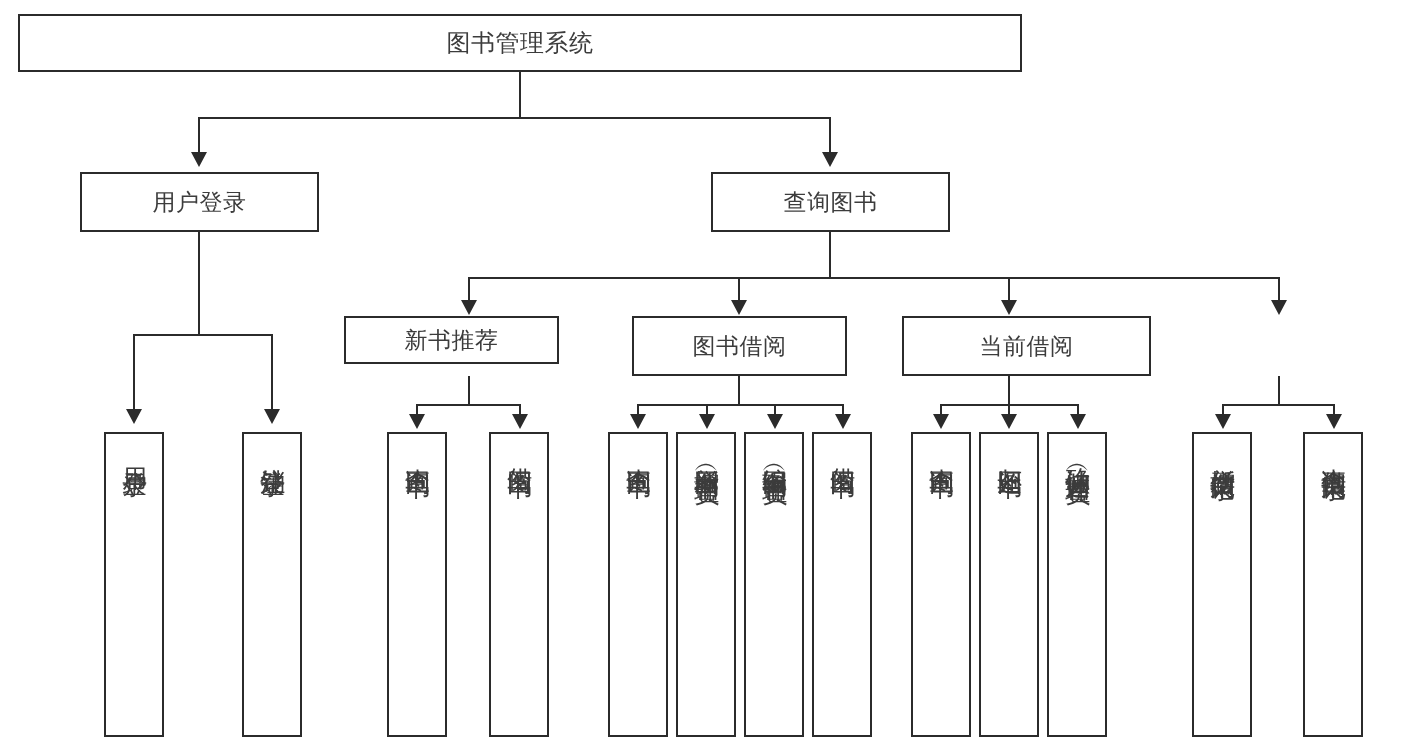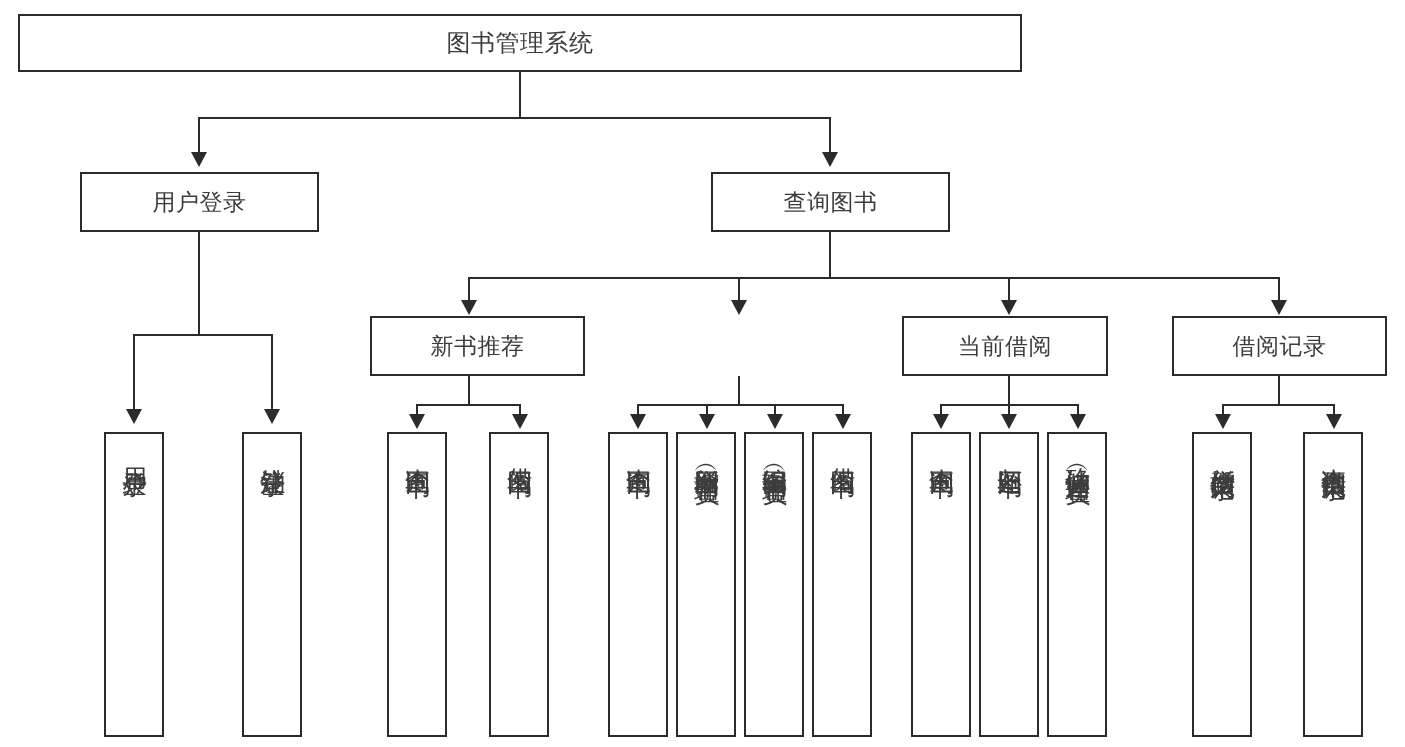--- a/index.html
+++ b/index.html
@@ -130,28 +130,28 @@
   <div class="hline" style="left:468px; top:277px; width:812px;"></div>
   <div class="vline" style="left:468px; top:277px; height:26px;"></div>
   <div class="arrow" style="left:461px; top:300px;"></div>
   <div class="vline" style="left:738px; top:277px; height:26px;"></div>
   <div class="arrow" style="left:731px; top:300px;"></div>
   <div class="vline" style="left:1008px; top:277px; height:26px;"></div>
   <div class="arrow" style="left:1001px; top:300px;"></div>
   <div class="vline" style="left:1278px; top:277px; height:26px;"></div>
   <div class="arrow" style="left:1271px; top:300px;"></div>
 
-  <div class="box h" style="left:370px; top:316px; width:215px; height:60px;">
+  <div class="box h" style="left:344px; top:316px; width:215px; height:48px;">
     <span class="lbl">新书推荐</span>
   </div>
-  <div class="box h" style="left:902px; top:316px; width:206px; height:60px;font-family:Liberation Serif, serif;">
+  <div class="box h" style="left:632px; top:316px; width:215px; height:60px;">
+    <span class="lbl">图书借阅</span>
+  </div>
+  <div class="box h" style="left:902px; top:316px; width:249px; height:60px;font-family:Liberation Serif, serif;">
     <span class="lbl">当前借阅</span>
-  </div>
-  <div class="box h" style="left:1172px; top:316px; width:215px; height:60px;">
-    <span class="lbl">借阅记录</span>
   </div>
 
   <div class="vline" style="left:468px; top:376px; height:29px;"></div>
   <div class="hline" style="left:416px; top:404px; width:104px;"></div>
   <div class="vline" style="left:416px; top:404px; height:14px;"></div>
   <div class="arrow" style="left:409px; top:414px;"></div>
   <div class="vline" style="left:519px; top:404px; height:14px;"></div>
   <div class="arrow" style="left:512px; top:414px;"></div>
 
   <div class="vline" style="left:738px; top:376px; height:29px;"></div>

